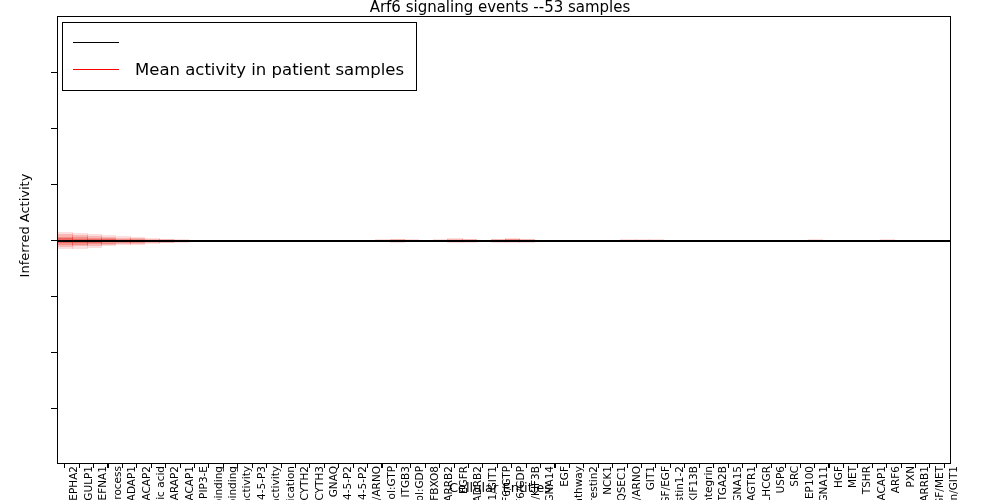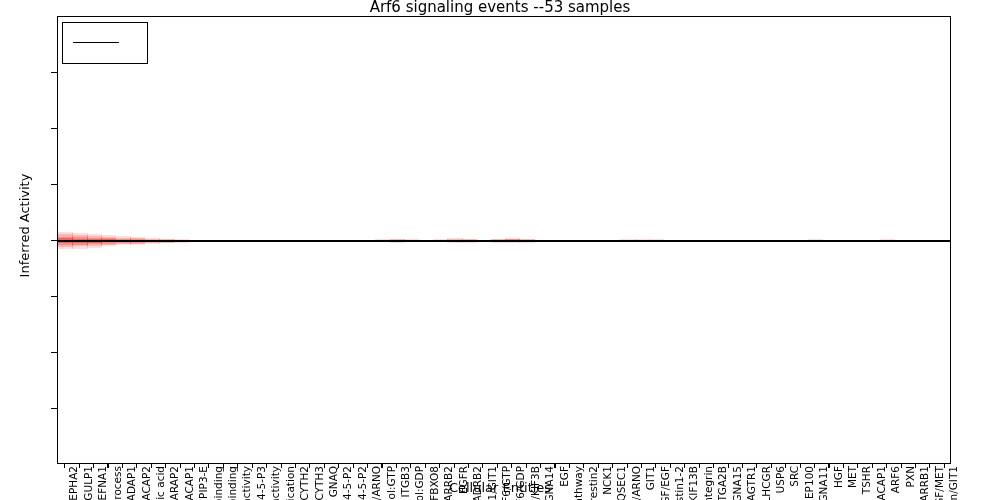--- a/index.html
+++ b/index.html
@@ -529,15 +529,19 @@
       <div class="xtick-mark" style="left: 943.79px;"></div>
       <div class="xtick-label" style="left: 947.99px;">alphaIIb/beta3 Integrin/paxillin/GIT1</div>
     </div>
 
   <div class="xlabel">Cellular Entities</div>
 
   <div class="legend">
     <div class="legend-row">
       <span class="legend-swatch"></span>
     </div>
+    <div class="legend-row">
+      <span class="legend-swatch red"></span>
+      <span class="legend-text">Mean activity in patient samples</span>
+    </div>
   </div>
 
 </div>
 
 </body></html>

